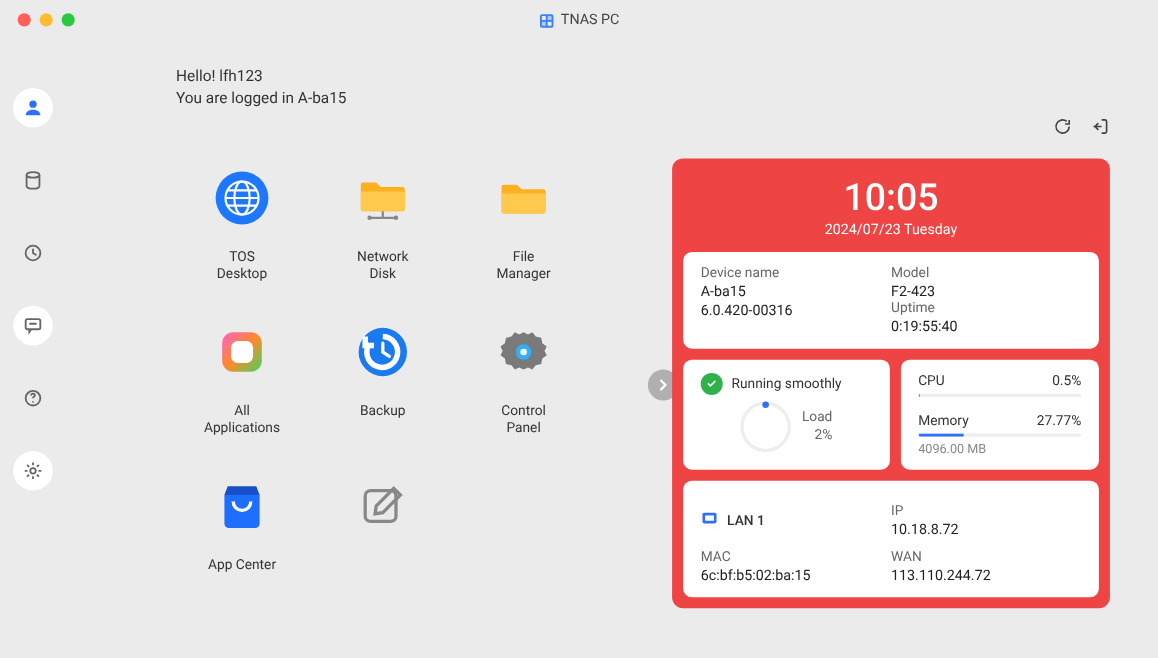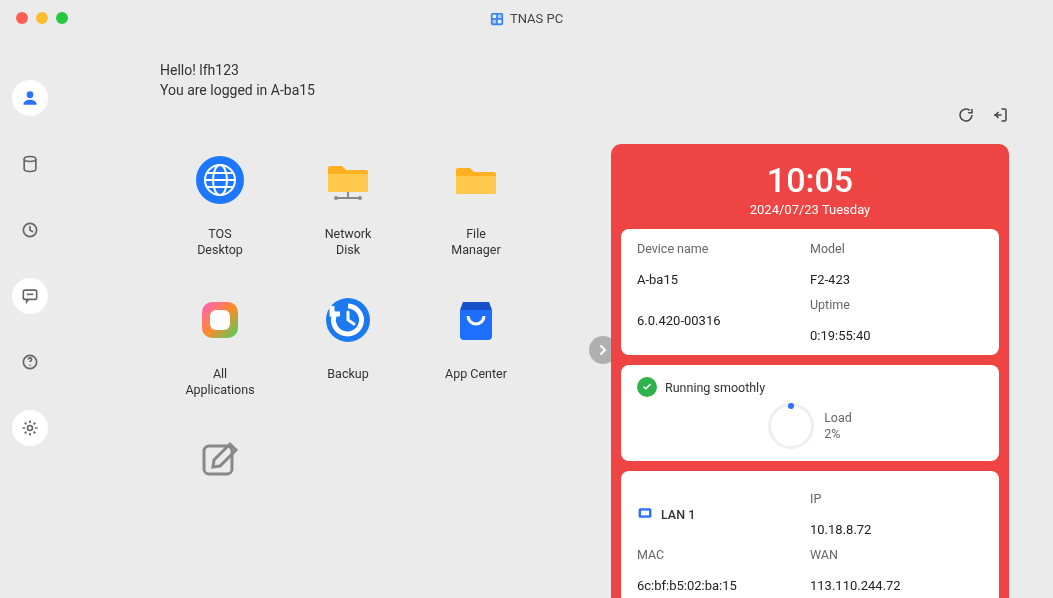--- a/index.html
+++ b/index.html
@@ -113,43 +113,43 @@
 .dash .clock { text-align: center; color: #fff; padding: 6px 0 2px; }
 .dash .time { font-size: 34px; font-weight: 500; }
 .dash .date { font-size: 13px; margin-top: 2px; }
 .card {
   background: #fff; border-radius: 8px;
   padding: 12px 16px;
   font-size: 12.5px;
   color: #666;
   margin-top: 10px;
 }
-.card .val { color: #222; font-size: 13px; margin-top: 16px; }
+.card .val { color: #222; font-size: 13px; margin-top: 2px; }
 .dev-grid {
-  display: grid; grid-template-columns: 1fr 1fr; row-gap: 10px;
+  display: grid; grid-template-columns: 1fr 1fr; 
 }
 .row2 { display:flex; gap:10px; }
 .status-card { flex:1.05; }
 .cpu-card { flex:1; }
 .status-head { display:flex; align-items:center; gap:8px; }
 .status-dot {
   width: 20px; height: 20px; border-radius: 50%;
   background: #2fb24c; display:flex; align-items:center; justify-content:center;
 }
 .load-wrap { display:flex; align-items:center; gap:10px; margin-top:6px; justify-content:center; }
 .gauge {
   width: 46px; height: 46px; border-radius: 50%;
   border: 3px solid #eee;
   position: relative;
 }
 .gauge::after{
   content:""; position:absolute; top:-3px; left:50%; transform:translateX(-50%);
   width:6px; height:6px; background:#2f6fff; border-radius:50%;
 }
-.load-txt { text-align:left; line-height:1.3; }
+.load-txt { text-align:right; line-height:1.3; }
 .bar { width:100%; height:3px; background:#eee; border-radius:2px; margin-top:4px; position:relative; overflow:hidden; }
 .bar-fill { position:absolute; top:0; left:0; height:100%; background:#2f6fff; }
 .cpu-card .row { display:flex; justify-content:space-between; align-items:baseline; }
 .cpu-card .sub { color:#888; font-size:11.5px; margin-top:4px;}
 .net-card { }
 .net-head { display:flex; align-items:center; gap:8px; color:#333; font-weight:500; }
 .net-grid { display:grid; grid-template-columns: 1fr 1fr; row-gap:10px; margin-top:8px; }
 </style>
 </head>
 <body>
@@ -301,20 +301,31 @@
                 <path d="M26 12a14 14 0 1 1-12 6" fill="none" stroke="#fff" stroke-width="5"></path>
                 <path d="M10 12v8h8" fill="none" stroke="#fff" stroke-width="5"></path>
                 <path d="M26 18v8l6 4" fill="none" stroke="#fff" stroke-width="3" stroke-linecap="round"></path>
               </svg>
           </div>
           <span>Backup</span>
         </div>
         <div class="app-item">
           <div class="app-icon">
             <svg viewBox="0 0 52 52">
+                <path d="M26 8l4 2 4-2 3 4 5 1 1 5 4 3-2 4 2 4-4 3-1 5-5 1-3 4-4-2-4 2-4-2-4 2-3-4-5-1-1-5-4-3 2-4-2-4 4-3 1-5 5-1 3-4 4 2z" fill="#7a7a7a"></path>
+                <circle cx="26" cy="26" r="7" fill="#2fb0ff"></circle>
+                <circle cx="26" cy="26" r="3" fill="#fff"></circle>
+              </svg>
+          </div>
+          <span style="white-space:pre-line">Control
+Panel</span>
+        </div>
+        <div class="app-item">
+          <div class="app-icon">
+            <svg viewBox="0 0 52 52">
                 <path d="M10 16h32v26a4 4 0 0 1-4 4H14a4 4 0 0 1-4-4z" fill="#1e6eff"></path>
                 <path d="M10 16h32l-3-8H13z" fill="#174fc9"></path>
                 <path d="M18 22a8 8 0 0 0 16 0" fill="none" stroke="#fff" stroke-width="3"></path>
               </svg>
           </div>
           <span>App Center</span>
         </div>
         <div class="app-item">
           <div class="app-icon">
             <svg viewBox="0 0 52 52">
@@ -368,20 +379,37 @@
               </div>
               <span style="color:#333">Running smoothly</span>
             </div>
             <div class="load-wrap">
               <div class="gauge"></div>
               <div class="load-txt">
                 <div>Load</div>
                 <div>2%</div>
               </div>
             </div>
+          </div>
+          <div class="card cpu-card">
+            <div class="row">
+              <span style="color:#333">CPU</span>
+              <span style="color:#333">0.5%</span>
+            </div>
+            <div class="bar">
+                <div class="bar-fill" style="width:0.5%"></div>
+              </div>
+            <div class="row" style="margin-top:14px">
+              <span style="color:#333">Memory</span>
+              <span style="color:#333">27.77%</span>
+            </div>
+            <div class="bar">
+                <div class="bar-fill" style="width:27.77%"></div>
+              </div>
+            <div class="sub">4096.00 MB</div>
           </div>
         </div>
 
         <div class="card net-card">
           <div class="net-grid">
             <div class="net-head">
               <span>
                 <svg viewBox="0 0 20 20" width="16" height="16">
                     <rect x="2" y="4" width="16" height="12" rx="2" fill="#2f6fff"></rect>
                     <rect x="5" y="7" width="10" height="6" fill="#fff"></rect>

